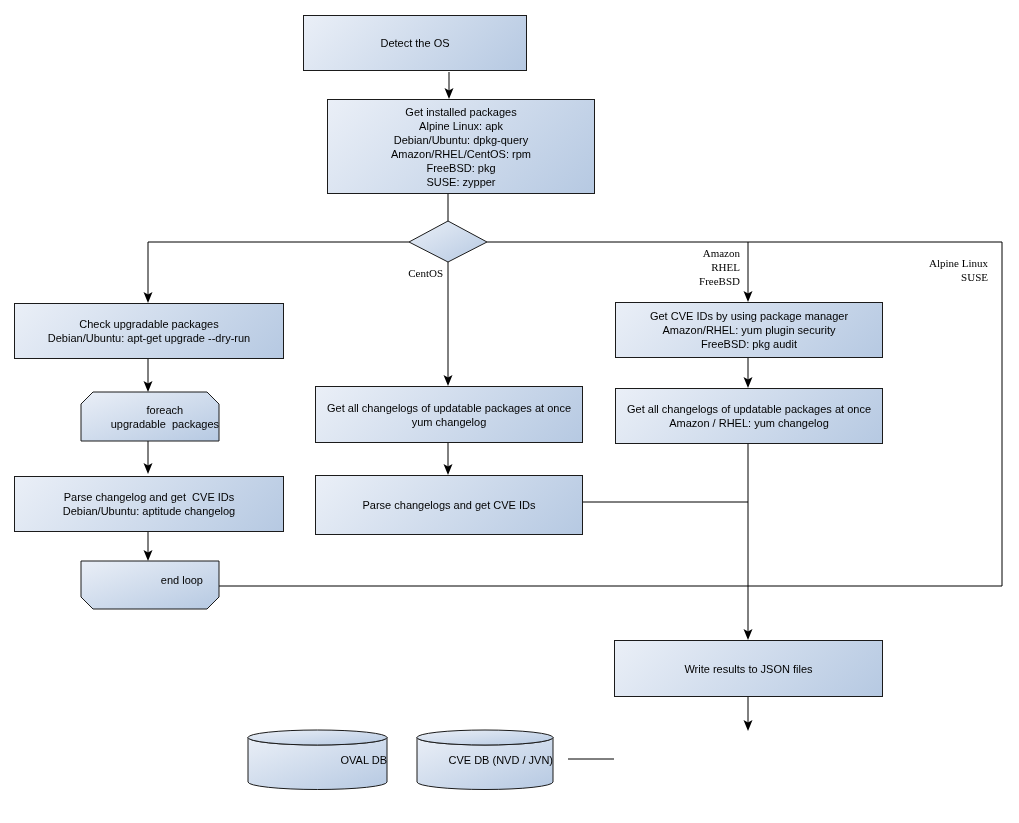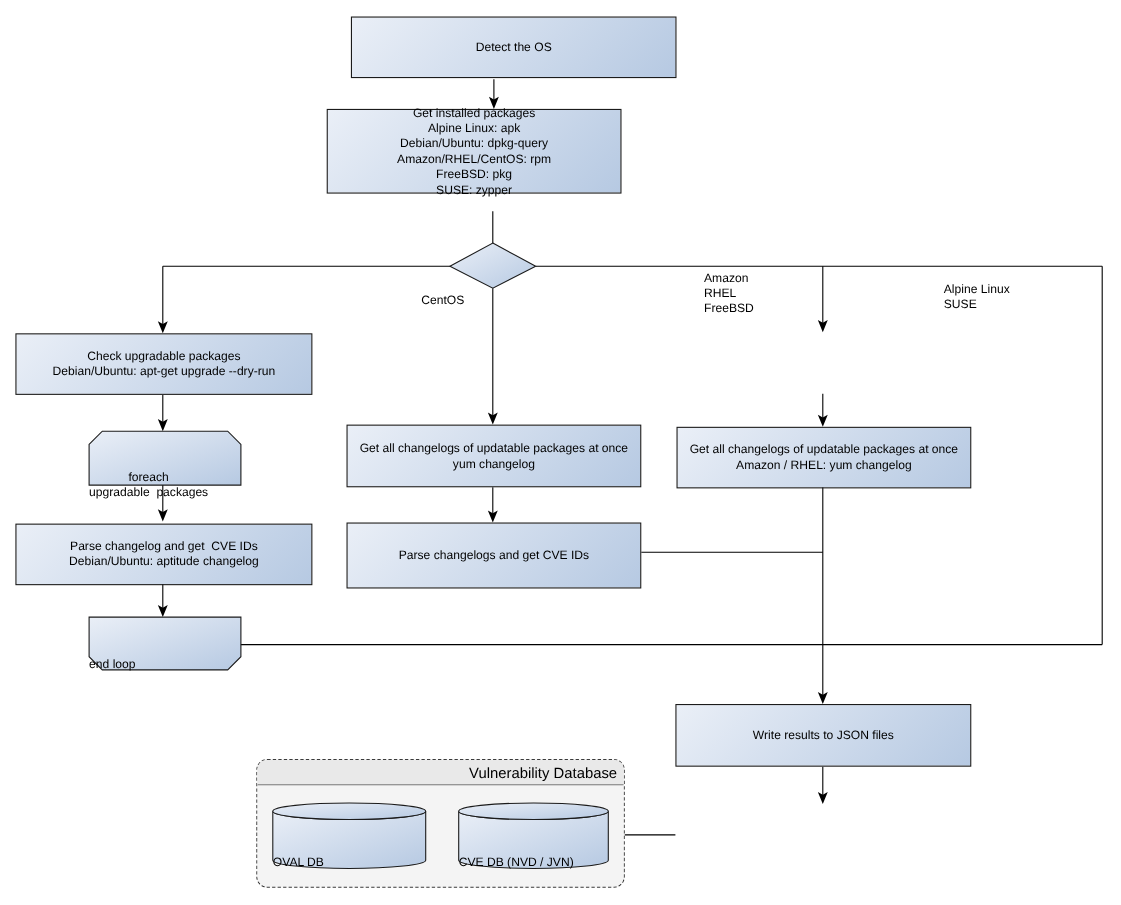--- a/index.html
+++ b/index.html
@@ -25,24 +25,24 @@
     position:absolute;z-index:3;
     background:linear-gradient(135deg,var(--fill1) 0%,var(--fill2) 100%);
     border:1px solid var(--node-border);
     display:flex;align-items:center;justify-content:center;
     box-sizing:border-box;
   }
   .node-text,.shape-text,.branch-label{
     font-size:11px;line-height:14px;white-space:pre;text-align:center;
   }
   .shape-label{
-    position:absolute;z-index:4;display:flex;align-items:center;justify-content:flex-start;margin-top:24px;
+    position:absolute;z-index:4;display:flex;align-items:center;justify-content:flex-end;
   }
   .branch-label{position:absolute;z-index:4;}
-  .align-right{text-align:left;}
+  .align-right{text-align:right;font-family:Liberation Serif, serif;}
   .db-panel{
     position:absolute;z-index:1;
     background:var(--panel-fill);
     border:1.5px dashed #3a3a3a;
     border-radius:10px;
     box-sizing:border-box;
   }
   .db-header{
     height:22px;
     background:var(--panel-header);
@@ -51,25 +51,20 @@
     display:flex;align-items:center;justify-content:flex-end;
     padding-right:6px;
     font-size:13.5px;
   }
 </style>
 </head>
 <body>
 
 <div class="canvas">
 
-  <div class="db-panel" style="left:233px;top:690px;width:335px;height:117px">
-    <div class="db-header">
-      <span>Vulnerability Database</span>
-    </div>
-  </div>
 
   <svg class="wires" width="1019" height="823" viewBox="0 0 1019 823">
     <defs>
       <linearGradient id="nodeGrad" x1="0" y1="0" x2="1" y2="1">
         <stop offset="0" stop-color="#eaeff7"></stop>
         <stop offset="1" stop-color="#b6c9e2"></stop>
       </linearGradient>
     </defs>
 
     <g stroke="#000000" stroke-width="1">
@@ -113,25 +108,25 @@
 
     <path d="M81,561 L219,561 L219,597 L207,609 L93,609 L81,597 Z" fill="url(#nodeGrad)" stroke="#1b1b1b"></path>
 
     <path d="M248,737.5 L248,782 A69.5,7.5 0 0 0 387,782 L387,737.5 A69.5,7.5 0 0 1 248,737.5 Z" fill="url(#nodeGrad)" stroke="#1b1b1b"></path>
     <ellipse cx="317.5" cy="737.5" rx="69.5" ry="7.5" fill="url(#nodeGrad)" stroke="#1b1b1b"></ellipse>
 
     <path d="M417,737.5 L417,782 A68,7.5 0 0 0 553,782 L553,737.5 A68,7.5 0 0 1 417,737.5 Z" fill="url(#nodeGrad)" stroke="#1b1b1b"></path>
     <ellipse cx="485" cy="737.5" rx="68" ry="7.5" fill="url(#nodeGrad)" stroke="#1b1b1b"></ellipse>
   </svg>
 
-  <div class="node" style="left:319px;top:15px;width:296px;height:56px">
+  <div class="node" style="left:303px;top:15px;width:224px;height:56px">
     <span class="node-text">Detect the OS</span>
   </div>
 
-  <div class="node" style="left:297px;top:99px;width:268px;height:77px">
+  <div class="node" style="left:327px;top:99px;width:268px;height:95px">
     <span class="node-text">Get installed packages
 Alpine Linux: apk
 Debian/Ubuntu: dpkg-query
 Amazon/RHEL/CentOS: rpm
 FreeBSD: pkg
 SUSE: zypper</span>
   </div>
 
   <div class="node" style="left:14px;top:303px;width:270px;height:56px">
     <span class="node-text">Check upgradable packages
@@ -145,37 +140,42 @@
 
   <div class="node" style="left:315px;top:386px;width:268px;height:57px">
     <span class="node-text">Get all changelogs of updatable packages at once
 yum changelog</span>
   </div>
 
   <div class="node" style="left:315px;top:475px;width:268px;height:60px">
     <span class="node-text">Parse changelogs and get CVE IDs</span>
   </div>
 
+  <div class="node" style="left:615px;top:302px;width:268px;height:56px">
+    <span class="node-text">Get CVE IDs by using package manager
+Amazon/RHEL: yum plugin security
+FreeBSD: pkg audit</span>
+  </div>
 
   <div class="node" style="left:615px;top:388px;width:268px;height:56px">
     <span class="node-text">Get all changelogs of updatable packages at once
 Amazon / RHEL: yum changelog</span>
   </div>
 
   <div class="node" style="left:614px;top:640px;width:269px;height:57px">
     <span class="node-text">Write results to JSON files</span>
   </div>
 
 
   <div class="shape-label" style="left:81px;top:392px;width:138px;height:49px">
     <span class="shape-text">foreach
 upgradable  packages</span>
   </div>
 
-  <div class="shape-label" style="left:81px;top:561px;width:138px;height:38px">
+  <div class="shape-label" style="left:65px;top:561px;width:138px;height:38px">
     <span class="shape-text">end loop</span>
   </div>
 
   <div class="shape-label" style="left:248px;top:744px;width:139px;height:32px">
     <span class="shape-text">OVAL DB</span>
   </div>
 
   <div class="shape-label" style="left:417px;top:744px;width:136px;height:32px">
     <span class="shape-text">CVE DB (NVD / JVN)</span>
   </div>

